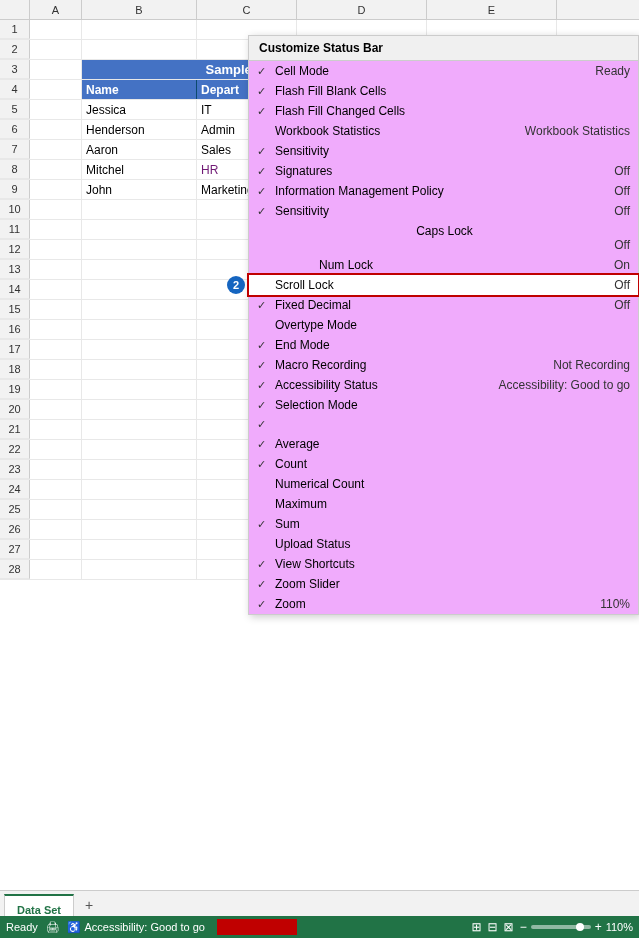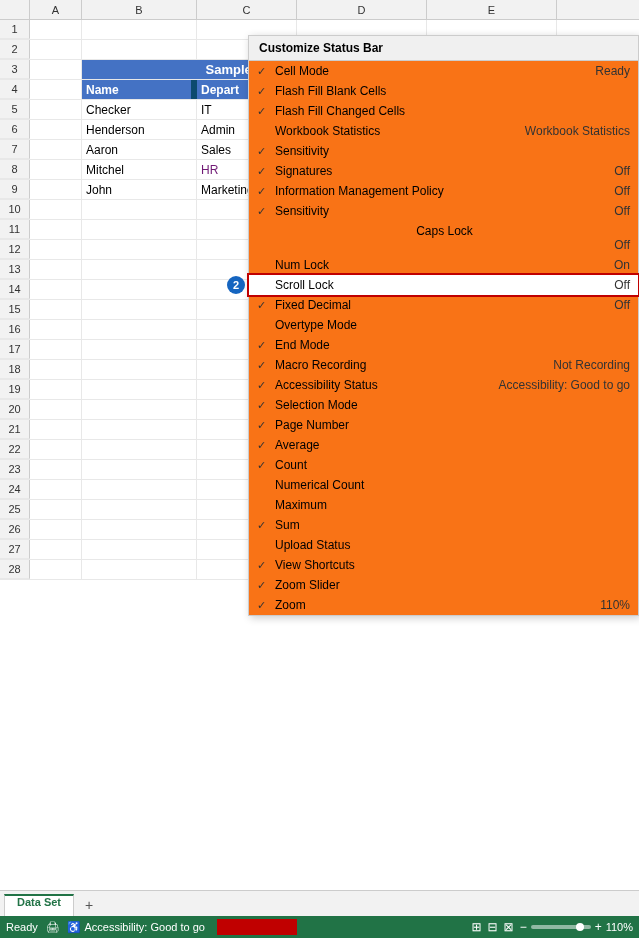--- a/index.html
+++ b/index.html
@@ -96,21 +96,21 @@
       justify-content: center;
       width: 345px; 
       border-right: 1px solid #e8e8e8;
     }
 
     
     .header-cell {
       background: #4472c4;
       color: white;
       font-weight: bold;
-      border-right: 6px solid #0c4a6e;
+      border-right: 1px solid #0c4a6e;
     }
 
     
     .cell-hr { color: #701a75; }
 
     
     .status-bar {
       position: absolute;
       bottom: 0; left: 0; right: 0;
       height: 22px;
@@ -136,21 +136,21 @@
       border-top: 1px solid #ccc;
     }
     .sheet-tab {
       height: 22px;
       padding: 0 12px;
       background: white;
       border: 1px solid #ccc;
       border-bottom: none;
       border-top: 2px solid #217346;
       display: flex;
-      align-items: flex-start;
+      align-items: flex-end;
       font-size: 11px;
       color: #217346;
       font-weight: bold;
       margin-left: 4px;
       cursor: pointer;
     }
     .add-sheet {
       width: 22px;
       height: 22px;
       display: flex;
@@ -162,21 +162,21 @@
       cursor: pointer;
       margin-left: 4px;
     }
 
     
     .context-menu {
       position: absolute;
       top: 35px;
       left: 248px;
       width: 391px;
-      background: #f97316;
+      background: #f0abfc;
       border: 1px solid #ccc;
       box-shadow: 2px 2px 8px rgba(0,0,0,0.2);
       z-index: 100;
     }
     .context-menu-header {
       background: #f0f0f0;
       padding: 5px 10px;
       font-weight: bold;
       font-size: 12px;
       border-bottom: 1px solid #ccc;
@@ -309,21 +309,21 @@
       <div class="cell cell-a"></div>
       <div class="cell cell-b header-cell">Name</div>
       <div class="cell cell-c header-cell">Depart</div>
       <div class="cell cell-d"></div>
       <div class="cell cell-e"></div>
     </div>
 
     <div class="grid-row">
       <div class="row-num">5</div>
       <div class="cell cell-a"></div>
-      <div class="cell cell-b">Checker</div>
+      <div class="cell cell-b">Jessica</div>
       <div class="cell cell-c">IT</div>
       <div class="cell cell-d"></div>
       <div class="cell cell-e"></div>
     </div>
 
     <div class="grid-row">
       <div class="row-num">6</div>
       <div class="cell cell-a"></div>
       <div class="cell cell-b">Henderson</div>
       <div class="cell cell-c">Admin</div>
@@ -590,21 +590,21 @@
       <div class="menu-item" style="position: relative;">
         <span class="menu-check">✓</span>
         <span class="menu-label">Sensitivity</span>
         <span class="menu-value">Off</span>
       </div>
       <div class="menu-item" style="position: relative; flex-direction: column;">
         <span class="menu-check"></span>
         <span class="menu-label">Caps Lock</span>
         <span class="menu-value">Off</span>
       </div>
-      <div class="menu-item" style="position: relative;">
+      <div class="menu-item" style="position: relative; gap: 44px;">
         <span class="menu-check"></span>
         <span class="menu-label">Num Lock</span>
         <span class="menu-value">On</span>
       </div>
       <div class="menu-item highlighted" style="position: relative;">
         <span class="menu-check"></span>
         <span class="menu-label">Scroll Lock</span>
         <span class="menu-value">Off</span>
         <div class="badge-circle">2</div>
       </div>
@@ -633,21 +633,20 @@
         <span class="menu-label">Accessibility Status</span>
         <span class="menu-value">Accessibility: Good to go</span>
       </div>
       <div class="menu-item" style="position: relative;">
         <span class="menu-check">✓</span>
         <span class="menu-label">Selection Mode</span>
         <span class="menu-value"></span>
       </div>
       <div class="menu-item" style="position: relative;">
         <span class="menu-check">✓</span>
-        <span class="menu-label">Page Number</span>
         <span class="menu-value"></span>
       </div>
       <div class="menu-item" style="position: relative;">
         <span class="menu-check">✓</span>
         <span class="menu-label">Average</span>
         <span class="menu-value"></span>
       </div>
       <div class="menu-item" style="position: relative;">
         <span class="menu-check">✓</span>
         <span class="menu-label">Count</span>

